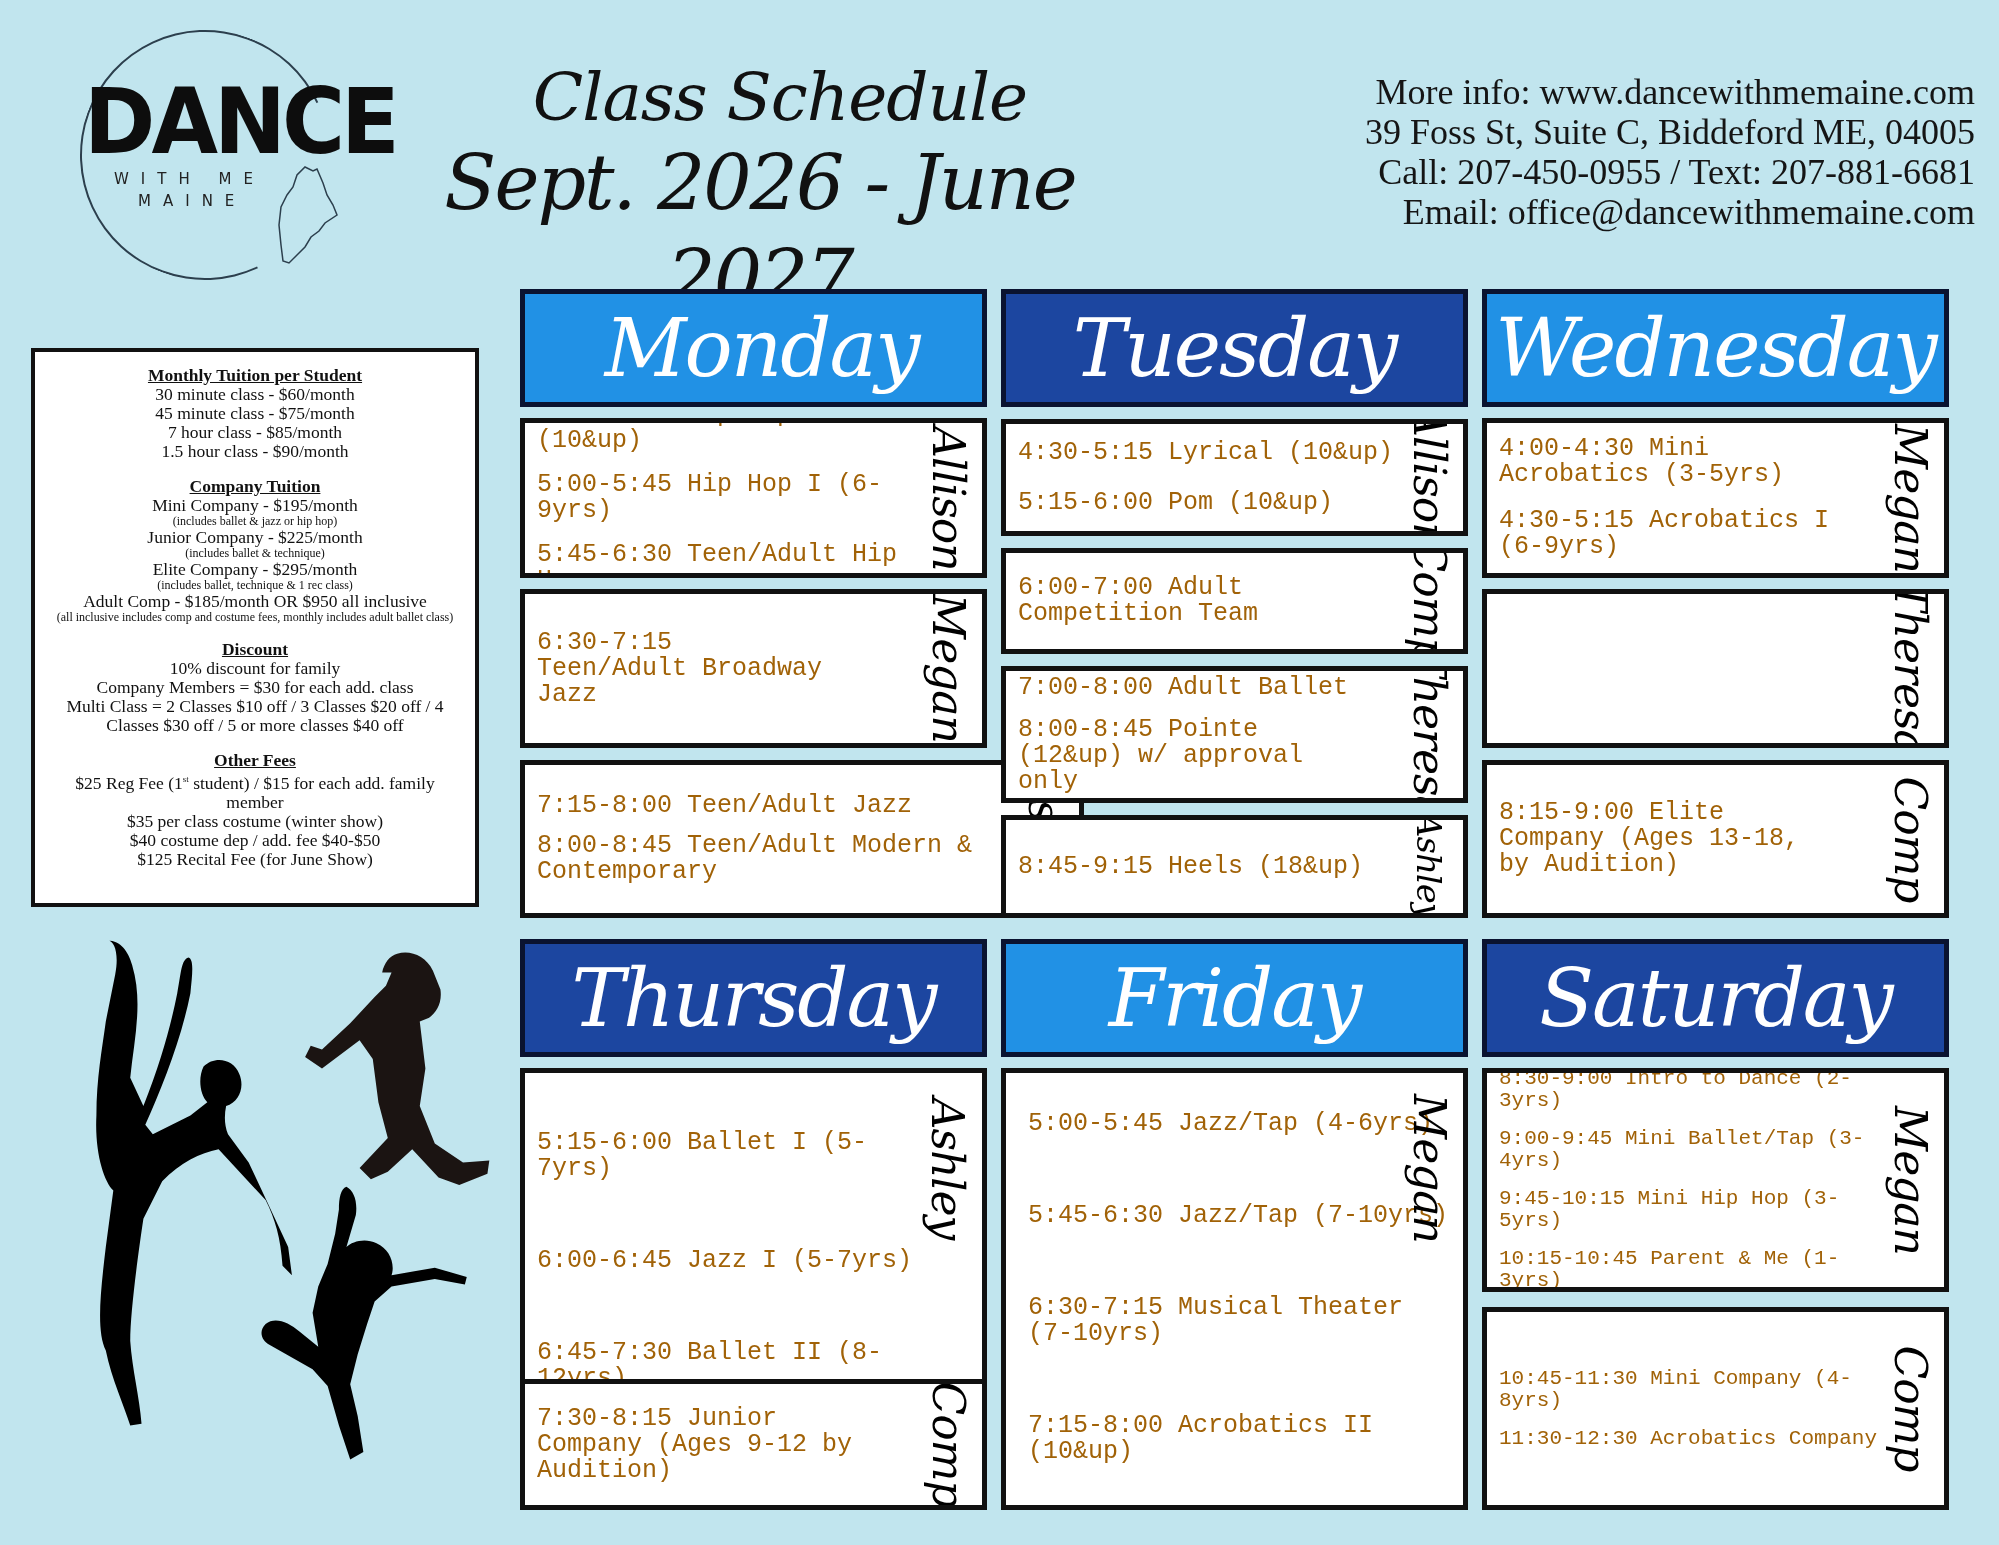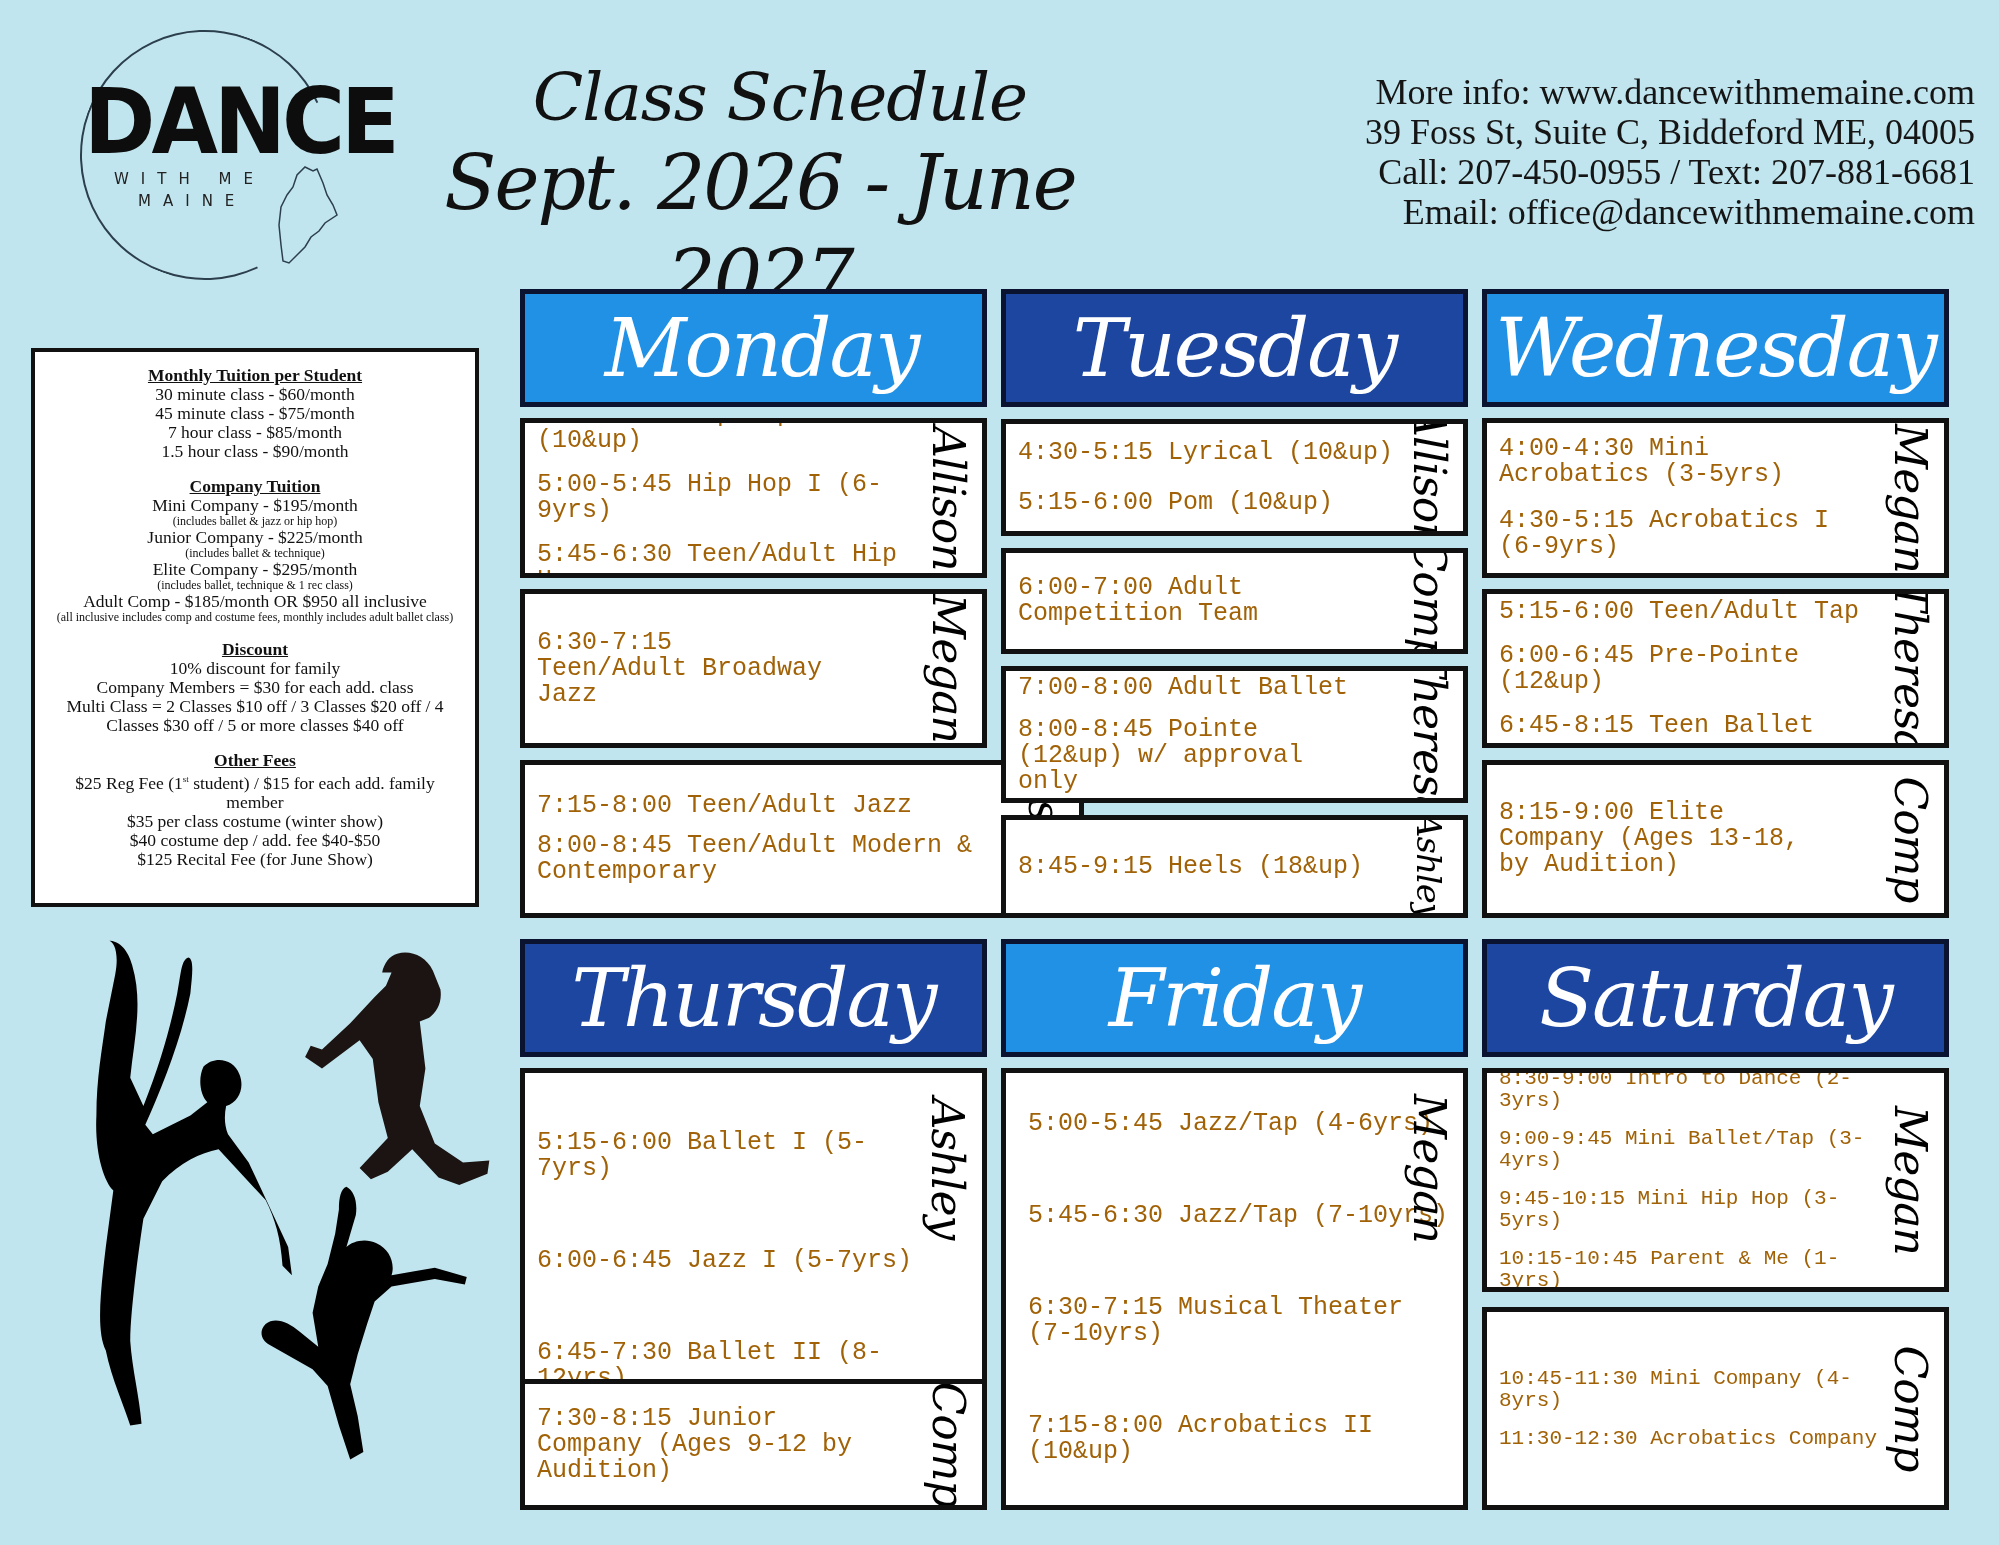--- a/index.html
+++ b/index.html
@@ -232,25 +232,20 @@
 <div class="class-box" style="left:1482px; top:418px; width:467px; height:160px;">
   <div class="class-list" style="gap:20px;">
     <div class="class-item" style="max-width:330px">4:00-4:30 Mini Acrobatics (3-5yrs)</div>
     <div class="class-item">4:30-5:15 Acrobatics I (6-9yrs)</div>
   </div>
   <div class="instructor">
       <span>Megan</span>
     </div>
 </div>
 <div class="class-box" style="left:1482px; top:589px; width:467px; height:159px;">
-  <div class="class-list" style="gap:18px;">
-    <div class="class-item">5:15-6:00 Teen/Adult Tap</div>
-    <div class="class-item">6:00-6:45 Pre-Pointe (12&amp;up)</div>
-    <div class="class-item">6:45-8:15 Teen Ballet</div>
-  </div>
   <div class="instructor">
       <span>Theresa</span>
     </div>
 </div>
 <div class="class-box" style="left:1482px; top:760px; width:467px; height:158px;">
   <div class="class-list">
     <div class="class-item" style="max-width:330px">8:15-9:00 Elite Company (Ages 13-18, by Audition)</div>
   </div>
   <div class="instructor">
       <span>Comp</span>

